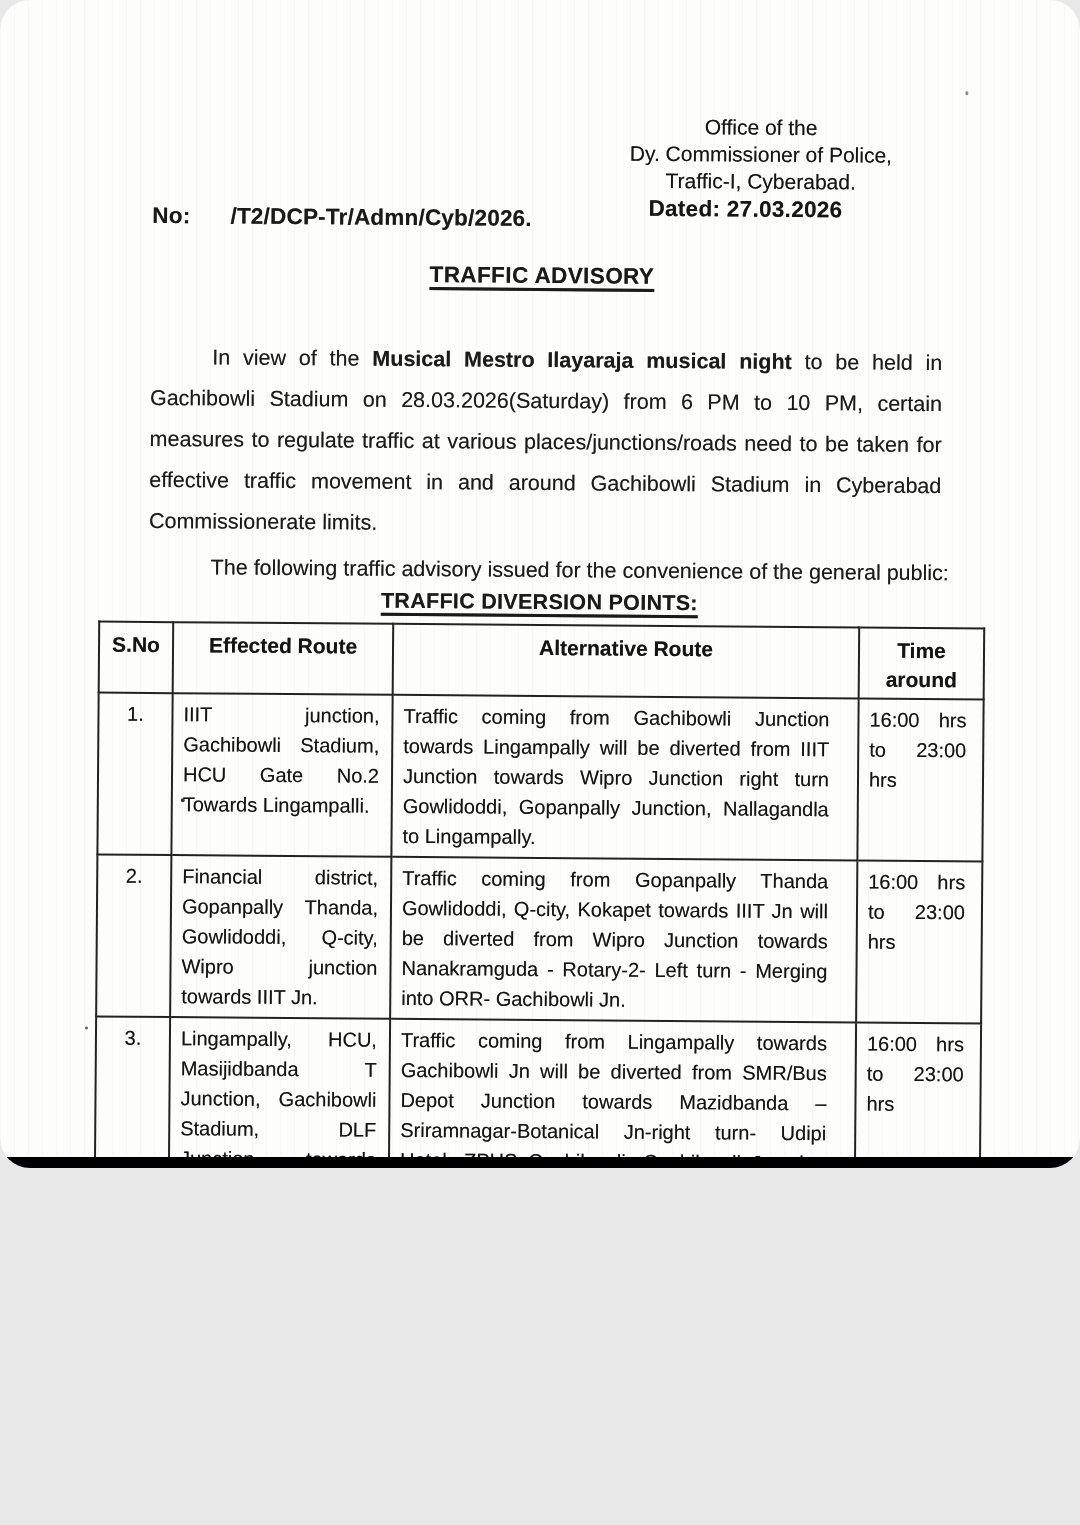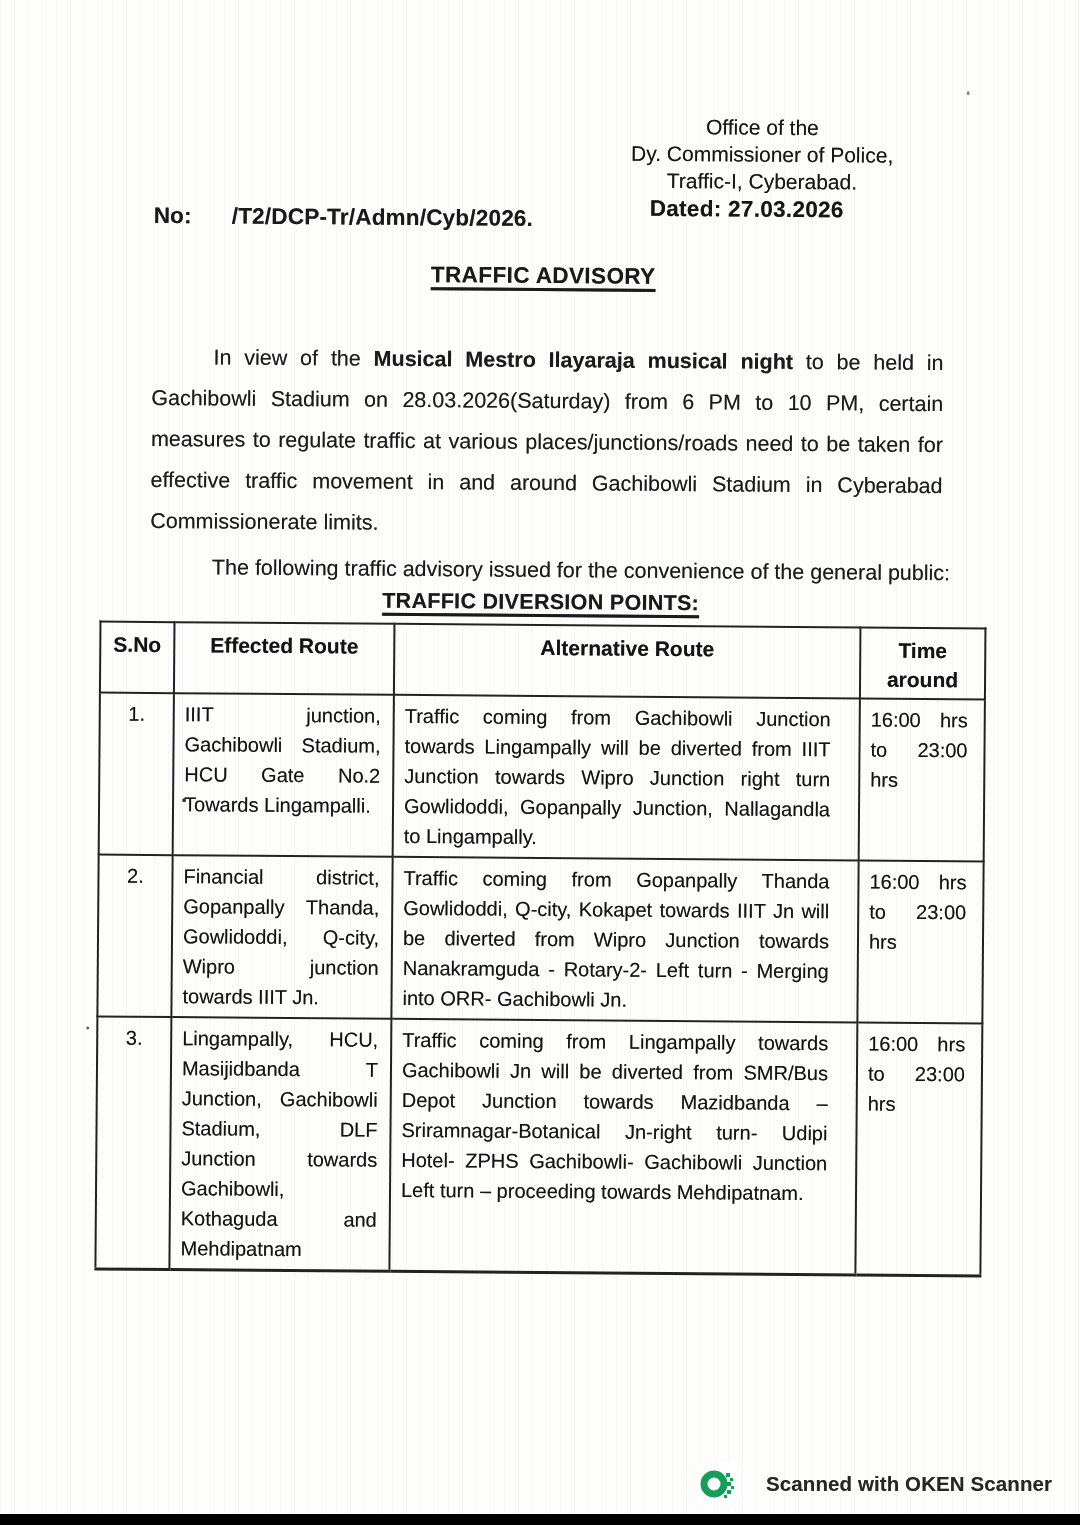--- a/index.html
+++ b/index.html
@@ -2,29 +2,30 @@
 <html><head>
 <meta charset="utf-8">
 <style>
   * { margin: 0; padding: 0; box-sizing: border-box; }
   html, body { background: #e8e8e8; }
   body { font-family: "Liberation Sans", "DejaVu Sans", sans-serif; }
 
   .page {
     position: relative;
     width: 1080px;
-    height: 1525px;
+    height: 1168px;
     margin: 0 auto;
     overflow: hidden;
     background:
       repeating-linear-gradient(90deg,
         rgba(170,170,170,0.07) 0px, rgba(170,170,170,0.07) 1px,
         rgba(0,0,0,0) 1px, rgba(0,0,0,0) 14px),
       #fdfdfc;
     color: #1a1a1a;
+    border-radius: 30px;
   }
 
   
   .doc {
     position: absolute;
     inset: 0;
     transform: rotate(0.45deg);
     transform-origin: 50% 45%;
     text-shadow: 0 0 0.4px rgba(20,20,20,0.55);
   }

